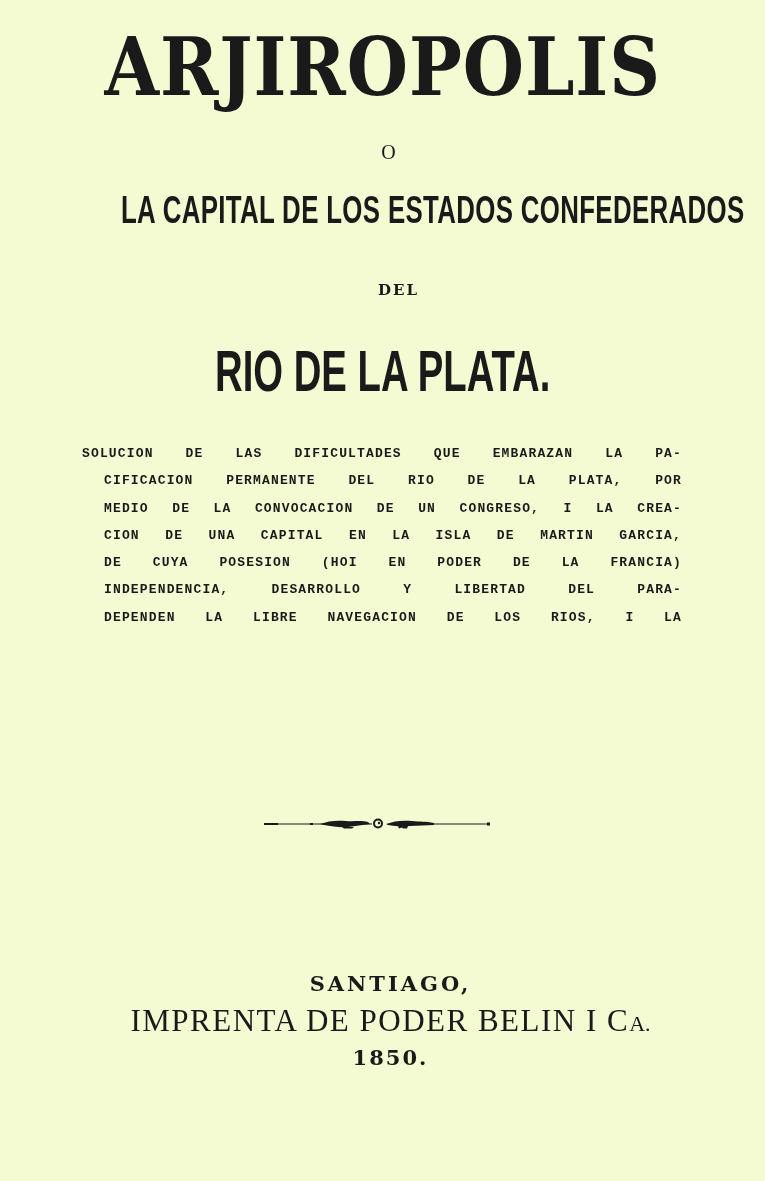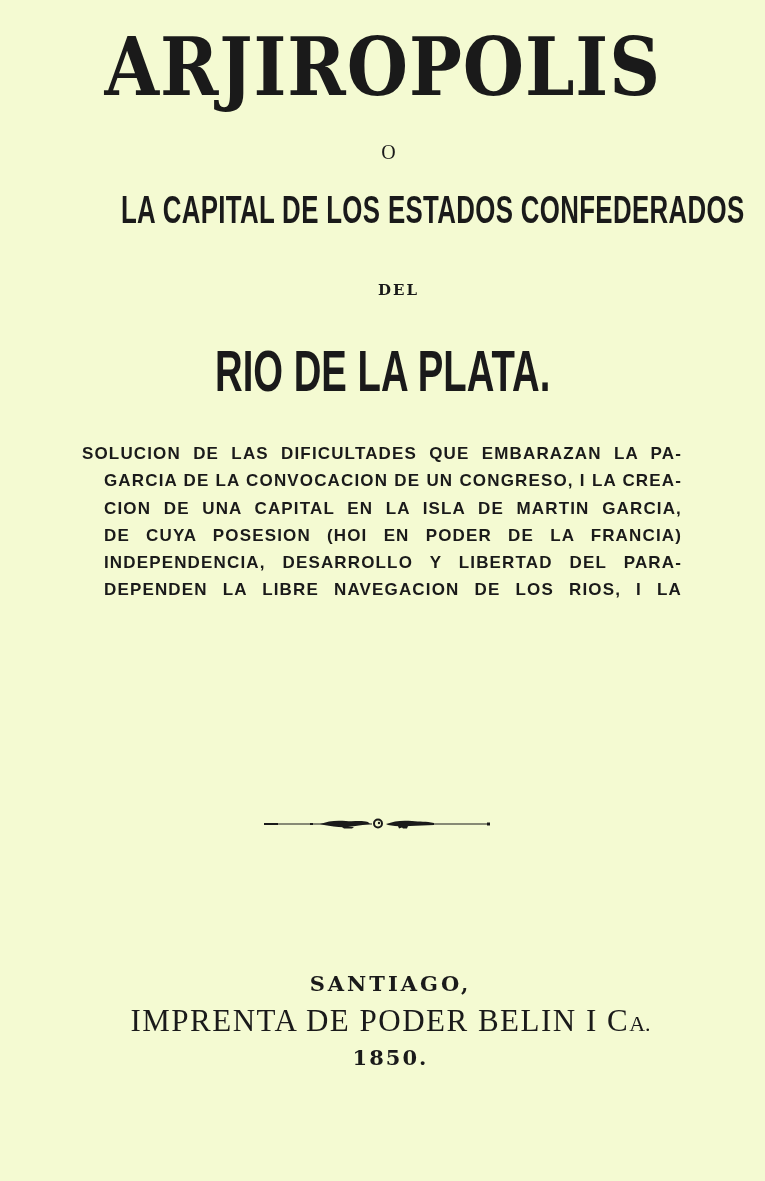--- a/index.html
+++ b/index.html
@@ -70,23 +70,23 @@
       font-size: 58px;
       line-height: 62px;
       transform: scaleX(0.66);
       transform-origin: 383px 0;
     }
     .description {
       position: absolute;
       left: 82px;
       top: 440px;
       width: 600px;
-      font-family: Liberation Sans, sans-serif;
+      font-family: Liberation Mono, monospace;
       font-weight: bold;
-      font-size: 17px;
+      font-size: 13px;
       letter-spacing: 1.15px;
       line-height: 27.3px;
     }
     .desc-line {
       display: block;
       white-space: nowrap;
       text-align: justify;
       text-align-last: justify;
     }
     .desc-line.first {
@@ -146,21 +146,22 @@
   <div class="center-line conj">O</div>
 
   <div class="center-line subtitle">LA CAPITAL DE  LOS ESTADOS CONFEDERADOS</div>
 
   <div class="center-line del">DEL</div>
 
   <div class="center-line rio">RIO DE LA PLATA.</div>
 
   <div class="description">
     <span class="desc-line first">SOLUCION DE LAS DIFICULTADES QUE EMBARAZAN LA PA-</span>
-    <span class="desc-line indent">GARCIA DE LA CONVOCACION DE UN CONGRESO, I LA CREA-</span>
+    <span class="desc-line indent">CIFICACION PERMANENTE DEL RIO DE LA PLATA, POR</span>
+    <span class="desc-line indent">MEDIO DE LA CONVOCACION DE UN CONGRESO, I LA CREA-</span>
     <span class="desc-line indent">CION DE UNA CAPITAL EN LA ISLA DE MARTIN GARCIA,</span>
     <span class="desc-line indent">DE CUYA POSESION (HOI EN PODER DE LA FRANCIA)</span>
     <span class="desc-line indent">INDEPENDENCIA, DESARROLLO Y LIBERTAD DEL PARA-</span>
     <span class="desc-line indent">DEPENDEN LA LIBRE NAVEGACION DE LOS RIOS, I LA</span>
   </div>
 
   <div class="ornament">
     <svg width="232" height="16" viewBox="0 0 232 16" xmlns="http://www.w3.org/2000/svg">
 
       <rect x="2" y="7" width="14" height="2" fill="#1a1a1a"></rect>

